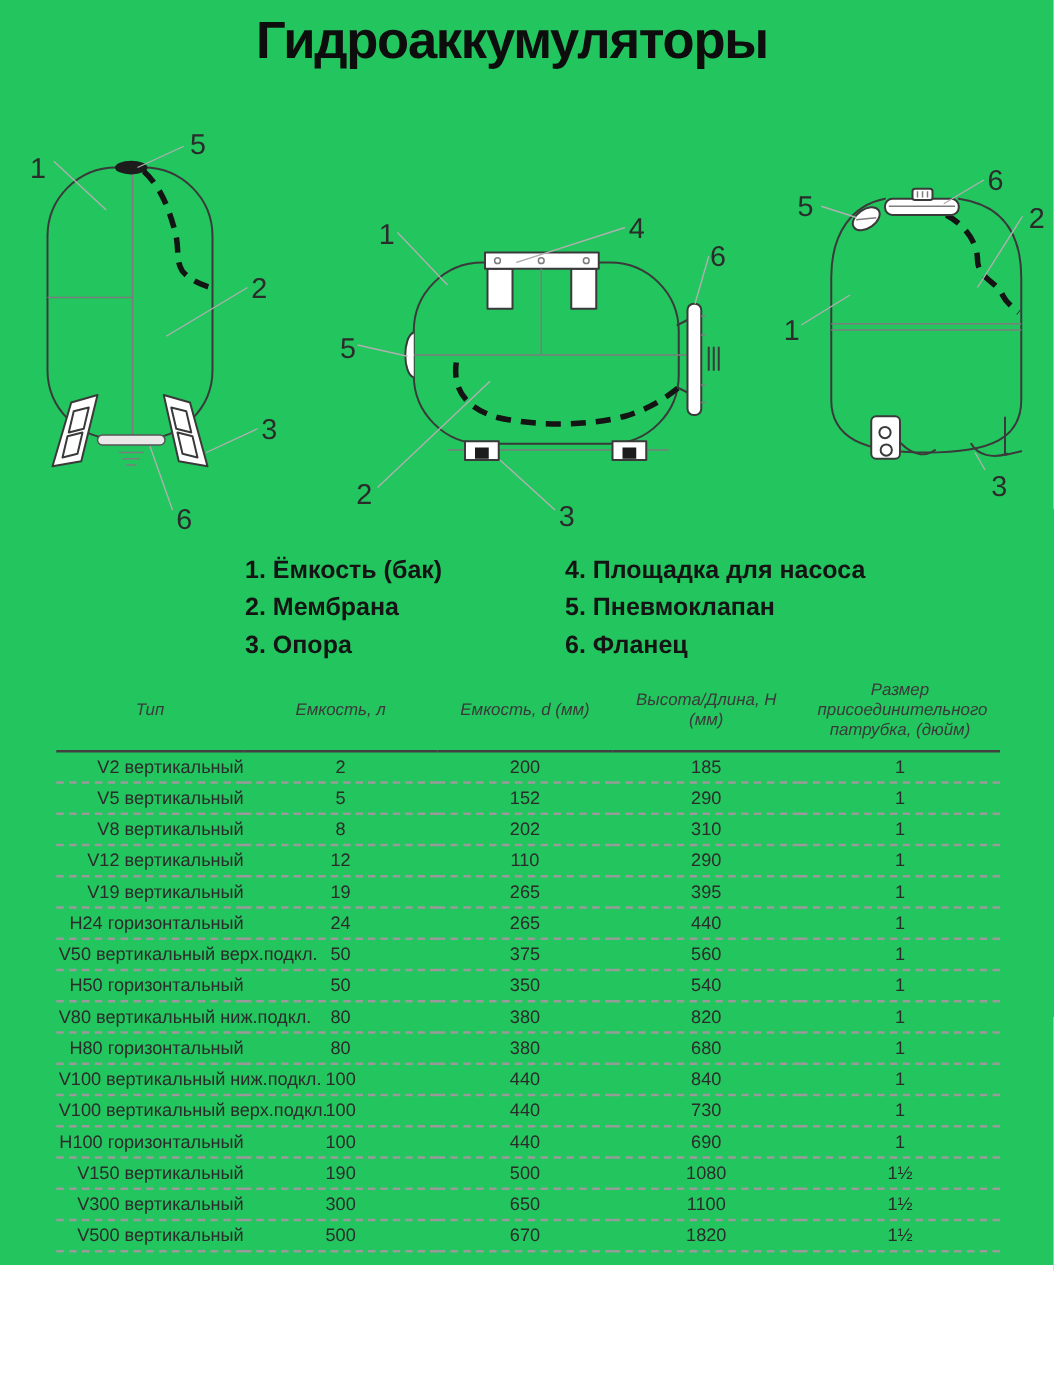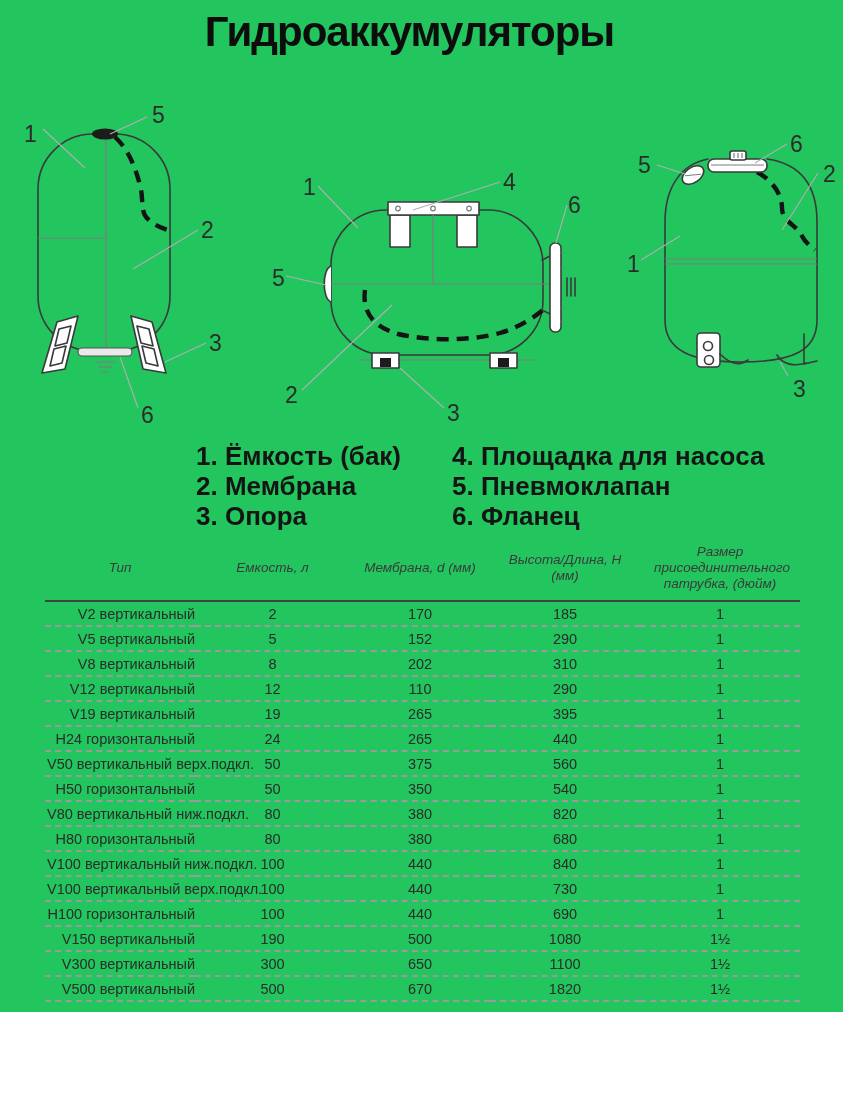--- a/index.html
+++ b/index.html
@@ -18,21 +18,21 @@
 
   .outline{fill:none;stroke:#3a3a3a;stroke-width:1.6;stroke-linejoin:round;stroke-linecap:round;}
   .outline-w{fill:#ffffff;stroke:#3a3a3a;stroke-width:1.6;stroke-linejoin:round;}
   .seam{fill:none;stroke:#7d7d7d;stroke-width:1.2;}
   .membrane{fill:none;stroke:#141414;stroke-width:4.4;stroke-dasharray:12 8;stroke-linecap:butt;}
   .leader{fill:none;stroke:#b0b0b0;stroke-width:1.1;}
   .callout{font-family:"Liberation Sans",sans-serif;font-size:23px;fill:#2b2b2b;}
   .darkfill{fill:#1c1c1c;stroke:none;}
   .flangebar{fill:#e9e9e9;stroke:#555;stroke-width:1.2;}
 
-  .legend{position:absolute;top:441px;font-size:26px;font-weight:700;color:#141414;line-height:30px;}
+  .legend{position:absolute;top:441px;font-size:20px;font-weight:700;color:#141414;line-height:30px;}
   #legend-left{left:196px;}
   #legend-right{left:452px;}
   .legend-item span{white-space:nowrap;}
 
   .spec-table{
     position:absolute;left:45px;top:540px;width:755px;
     border-collapse:collapse;table-layout:fixed;
   }
   .spec-table thead th{
     font-style:italic;font-weight:400;font-size:13.5px;color:#3a3a3a;
@@ -146,30 +146,30 @@
       <col style="width:150px">
         <col style="width:155px">
         <col style="width:140px">
       <col style="width:150px">
         <col style="width:160px">
     </colgroup>
     <thead>
       <tr>
         <th><span class="hdr-narrow">Тип</span></th>
         <th><span class="hdr-narrow">Емкость, л</span></th>
-        <th><span class="hdr-narrow">Мембрана, d (мм)</span></th>
+        <th><span class="hdr-narrow">Емкость, d (мм)</span></th>
         <th><span class="hdr-narrow">Высота/Длина, Н (мм)</span></th>
         <th><span class="hdr-narrow">Размер присоединительного патрубка, (дюйм)</span></th>
       </tr>
     </thead>
     <tbody>
         <tr>
           <td>V2 вертикальный</td>
           <td>2</td>
-          <td>170</td>
+          <td>200</td>
           <td>185</td>
           <td>1</td>
         </tr>
         <tr>
           <td>V5 вертикальный</td>
           <td>5</td>
           <td>152</td>
           <td>290</td>
           <td>1</td>
         </tr>

